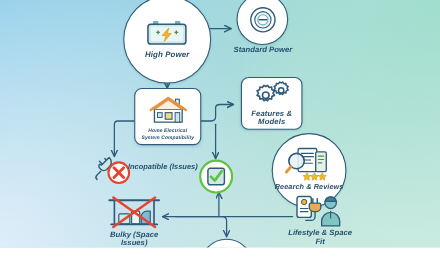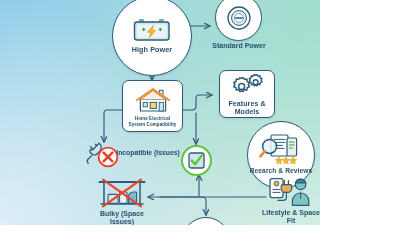--- a/index.html
+++ b/index.html
@@ -1,26 +1,27 @@
 <!DOCTYPE html>
 <html><head>
 <meta charset="utf-8">
 <style>
   html,body{margin:0;padding:0;}
   body{
     width:400px;height:225px;overflow:hidden;
     font-family:"Liberation Sans", sans-serif;
   }
   #canvas{
-    position:relative;width:320px;height:225px;overflow:hidden;
+    position:relative;width:400px;height:225px;overflow:hidden;
     background:
       radial-gradient(circle at 100% 0%, rgba(160,222,205,.95) 0%, rgba(160,222,205,0) 62%),
       radial-gradient(circle at 0% 100%, rgba(223,238,250,.98) 0%, rgba(223,238,250,0) 58%),
       radial-gradient(circle at 100% 100%, rgba(214,238,230,.95) 0%, rgba(214,238,230,0) 55%),
       linear-gradient(140deg,#8ecdea 0%, #a6d8e4 35%, #b8e0dd 65%, #cfe9e4 100%);
+    font-style: italic;
   }
   .node{position:absolute;box-sizing:border-box;}
   .card{
     background:#ffffff;border:1.3px solid #2e5c7a;border-radius:7px;
     display:flex;flex-direction:column;align-items:center;justify-content:center;
     box-shadow:0 1px 2px rgba(20,60,90,.13);
   }
   .circle{
     background:#ffffff;border:1.3px solid #2e5c7a;border-radius:50%;
     display:flex;flex-direction:column;align-items:center;justify-content:center;

